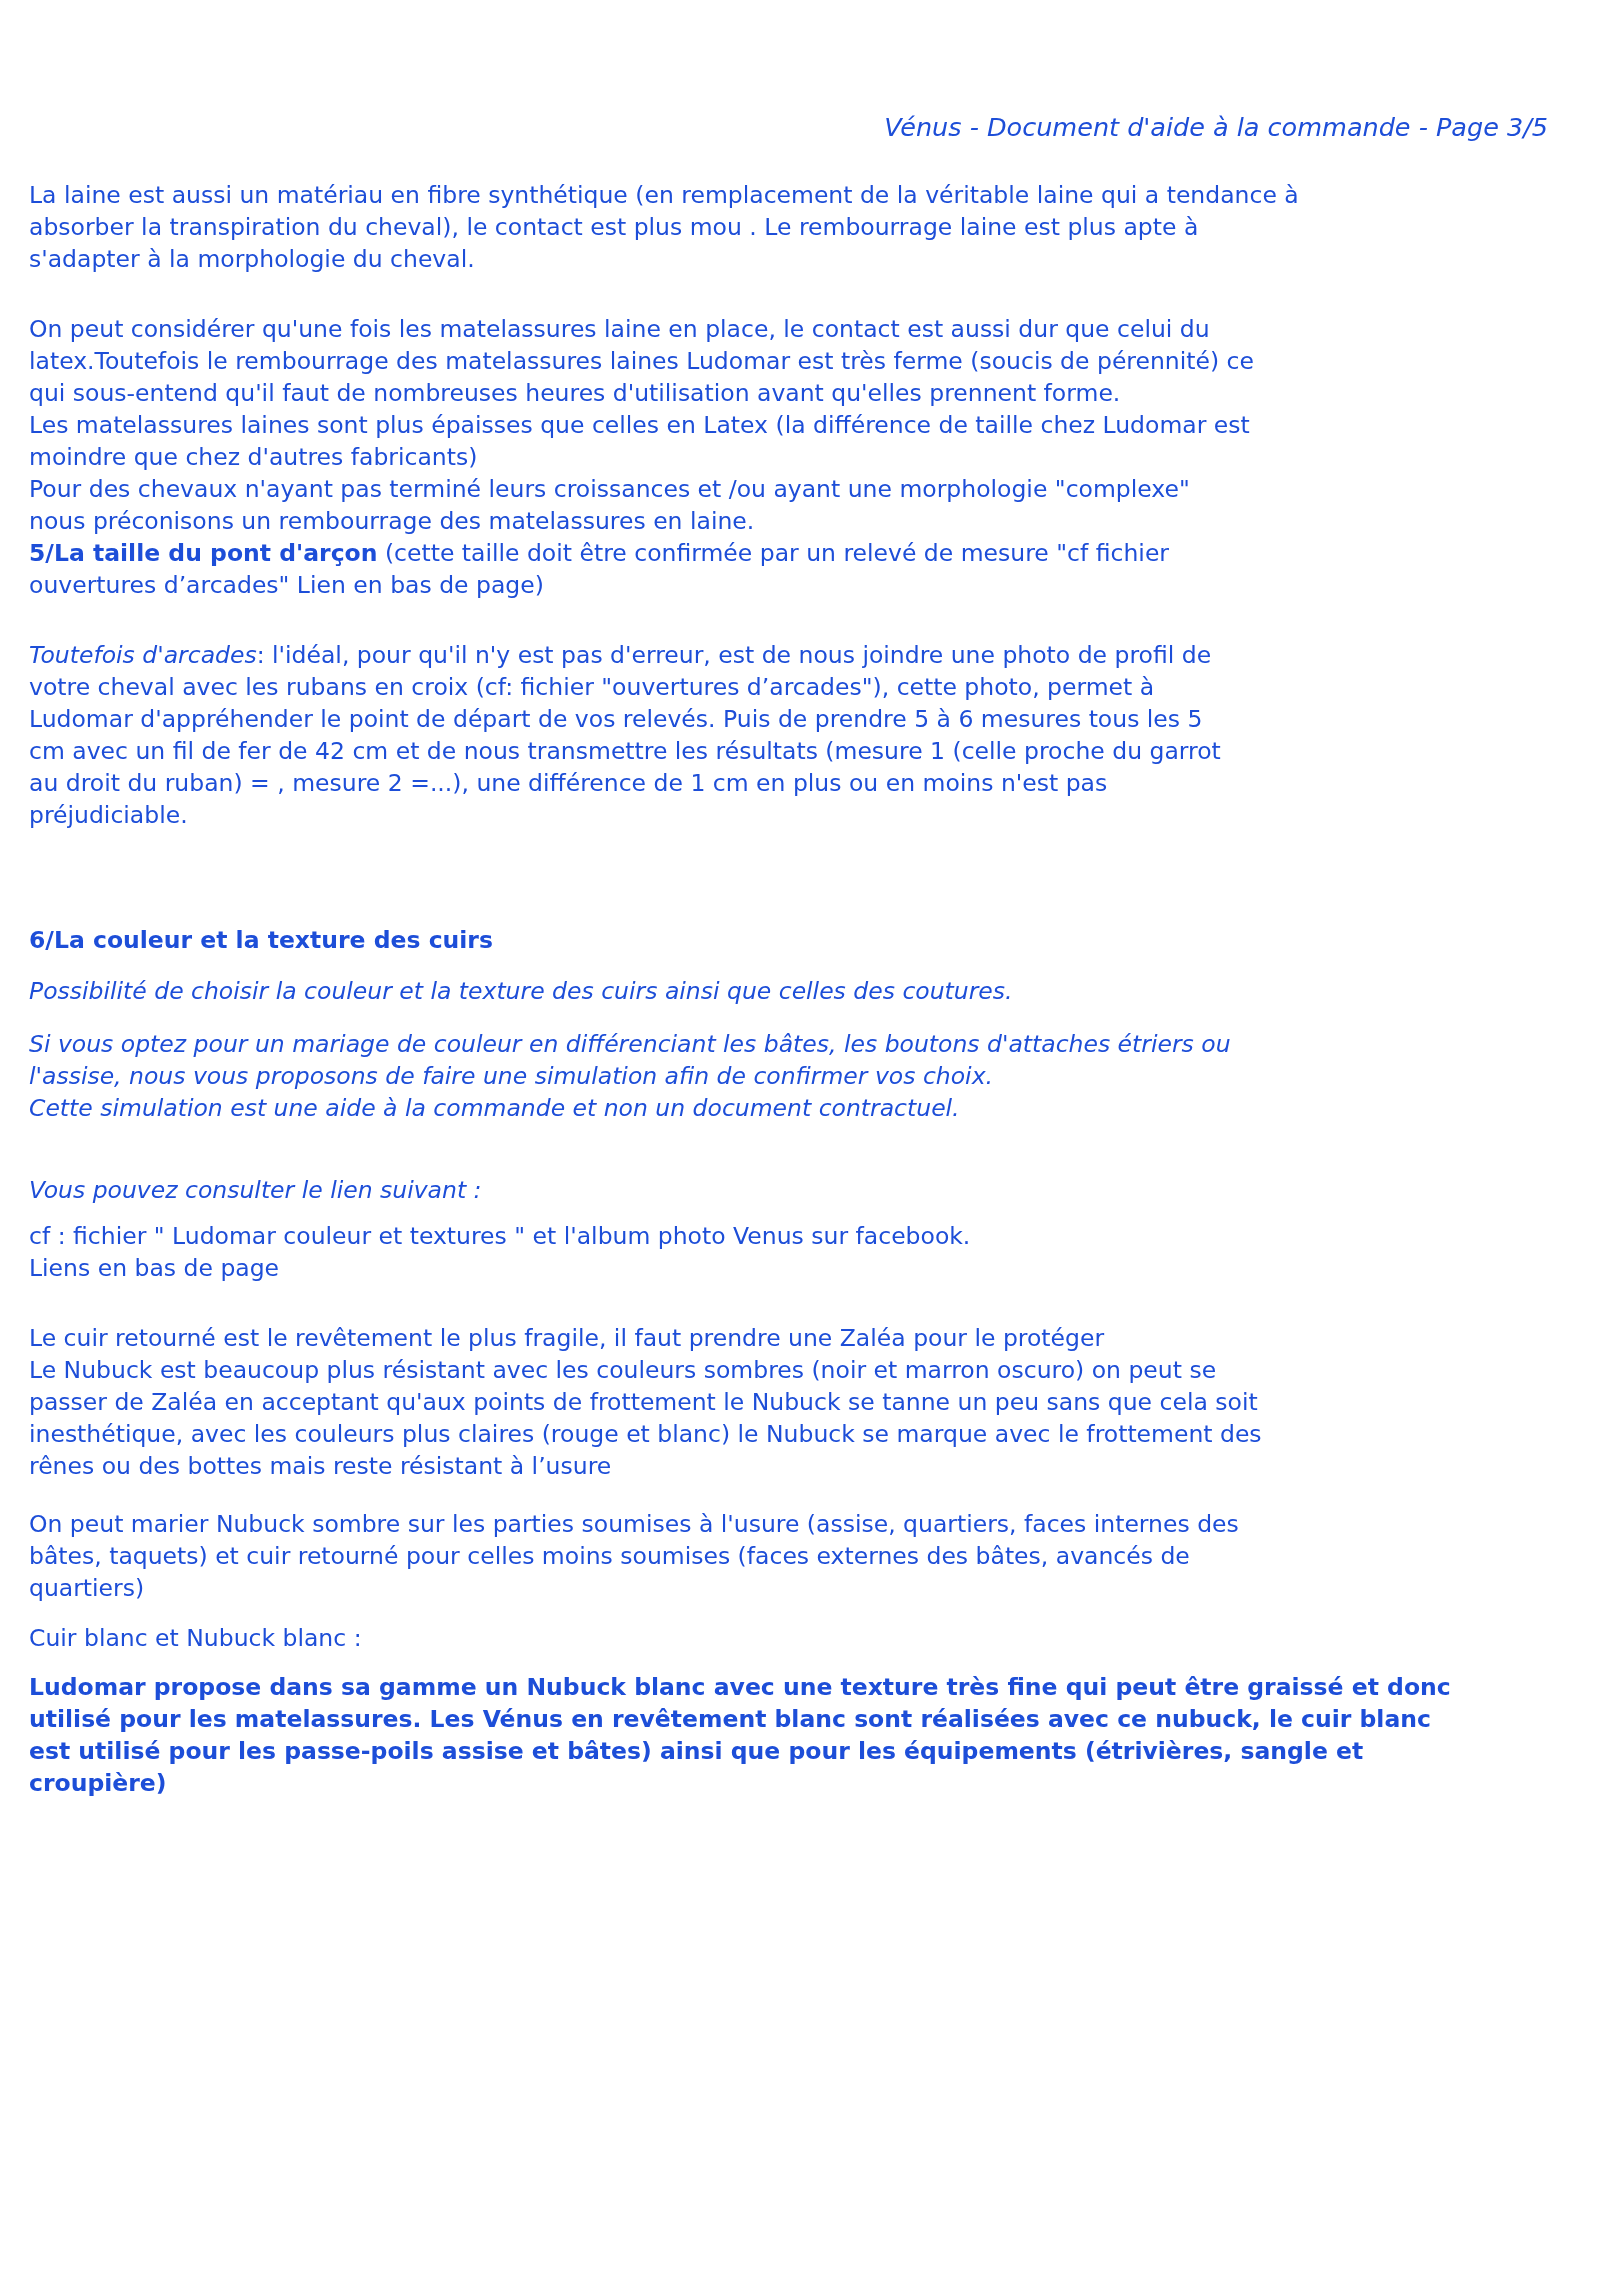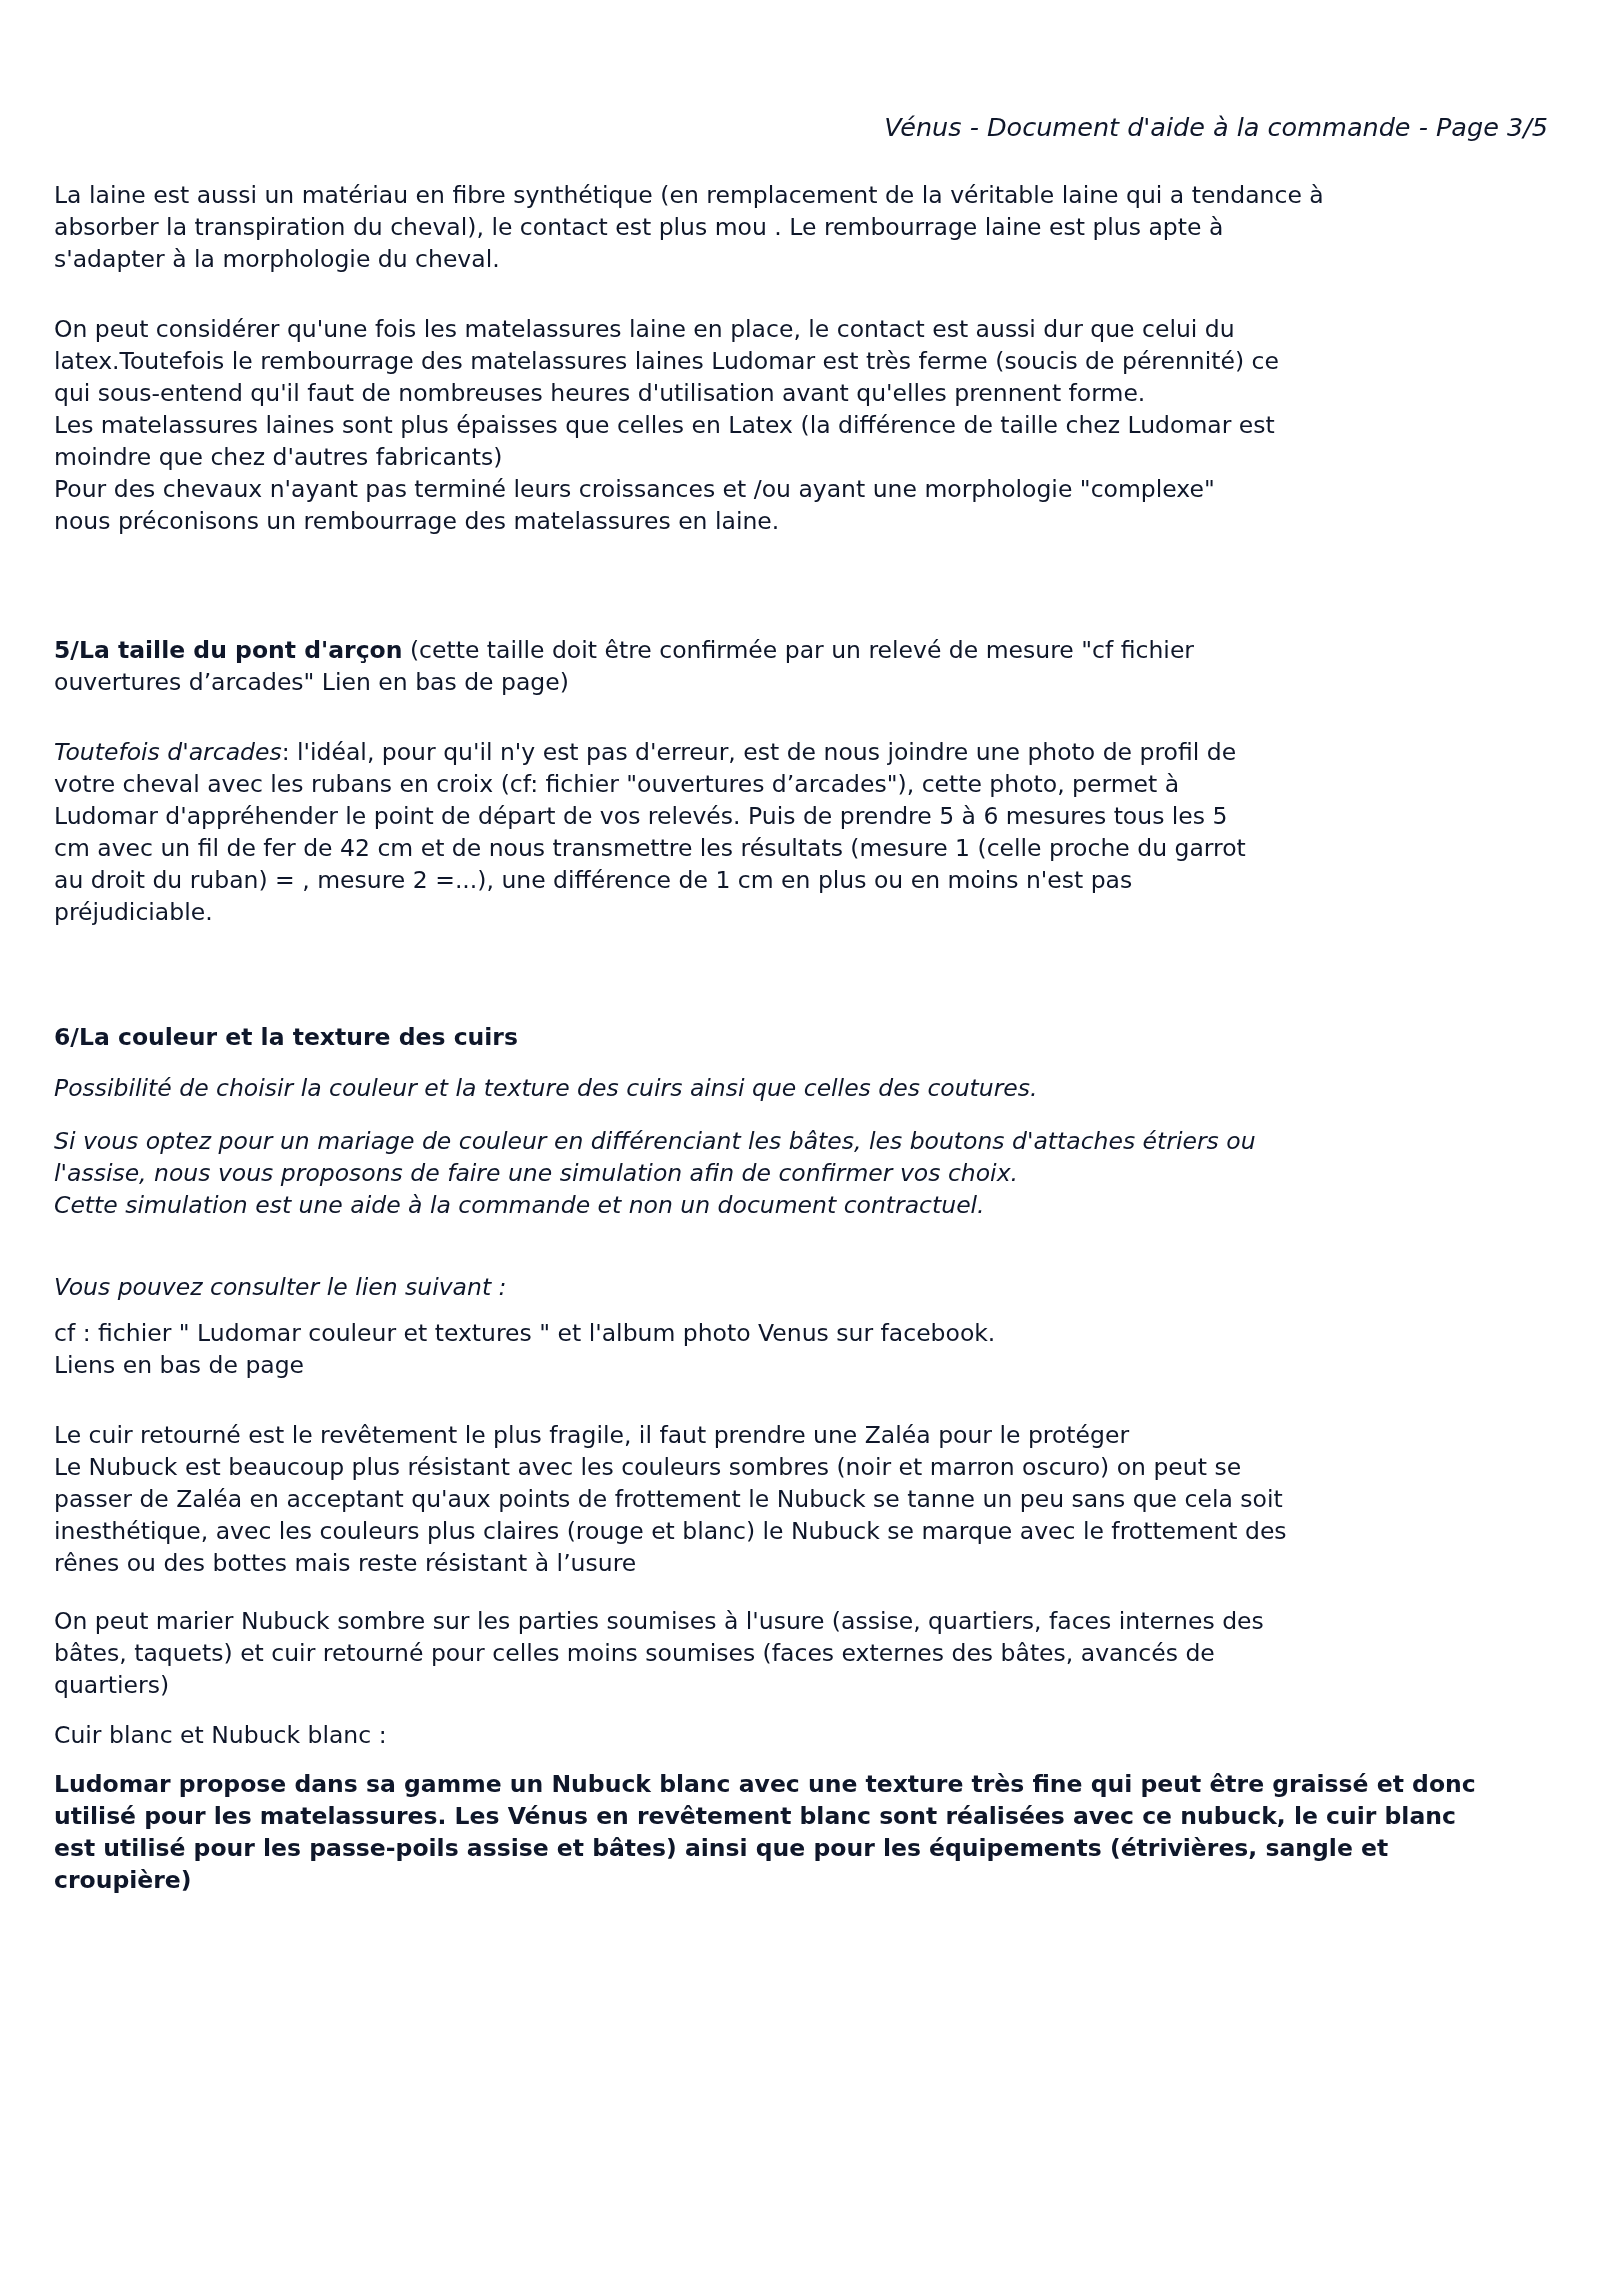--- a/index.html
+++ b/index.html
@@ -5,26 +5,26 @@
   html, body {
     margin: 0;
     padding: 0;
     background: #ffffff;
   }
   .page {
     position: relative;
     width: 1620px;
     height: 2293px;
     background: #ffffff;
-    color: #0f172a;
+    color: #1d4ed8;
     font-family: "DejaVu Sans", sans-serif;
     font-size: 23.5px;
     line-height: 32px;
     box-sizing: border-box;
-    padding: 0 72px 0 54px;
+    padding: 0 72px 0 29px;
     overflow: hidden;
   }
   .page-header {
     margin-top: 111px;
     text-align: right;
     font-style: italic;
     font-size: 25.5px;
     white-space: pre-line;
   }
   .body {
@@ -53,21 +53,21 @@
 s'adapter à la morphologie du cheval.</p>
 
   <p class="body" style="margin-top:38px;">On peut considérer qu'une fois les matelassures laine en place, le contact est aussi dur que celui du
 latex.Toutefois le rembourrage des matelassures laines Ludomar est très ferme (soucis de pérennité) ce
 qui sous-entend qu'il faut de nombreuses heures d'utilisation avant qu'elles prennent forme.
 Les matelassures laines sont plus épaisses que celles en Latex (la différence de taille chez Ludomar est
 moindre que chez d'autres fabricants)
 Pour des chevaux n'ayant pas terminé leurs croissances et /ou ayant une morphologie "complexe"
 nous préconisons un rembourrage des matelassures en laine.</p>
 
-  <p class="body" style="margin-top:97px;"><span class="bold">5/La taille du pont d'arçon</span><span> (cette taille doit être confirmée par un relevé de mesure "cf fichier
+  <p class="body" style=""><span class="bold">5/La taille du pont d'arçon</span><span> (cette taille doit être confirmée par un relevé de mesure "cf fichier
 ouvertures d’arcades" Lien en bas de page)</span></p>
 
   <p class="body" style="margin-top:38px;"><span class="italic">Toutefois d'arcades</span><span>: l'idéal, pour qu'il n'y est pas d'erreur, est de nous joindre une photo de profil de
 votre cheval avec les rubans en croix (cf: fichier "ouvertures d’arcades"), cette photo, permet à
 Ludomar d'appréhender le point de départ de vos relevés. Puis de prendre 5 à 6 mesures tous les 5
 cm avec un fil de fer de 42 cm et de nous transmettre les résultats (mesure 1 (celle proche du garrot
 au droit du ruban) = , mesure 2 =...), une différence de 1 cm en plus ou en moins n'est pas
 préjudiciable.</span></p>
 
   <h2 class="heading" style="margin-top:93px; font-size:23.5px;">6/La couleur et la texture des cuirs</h2>

